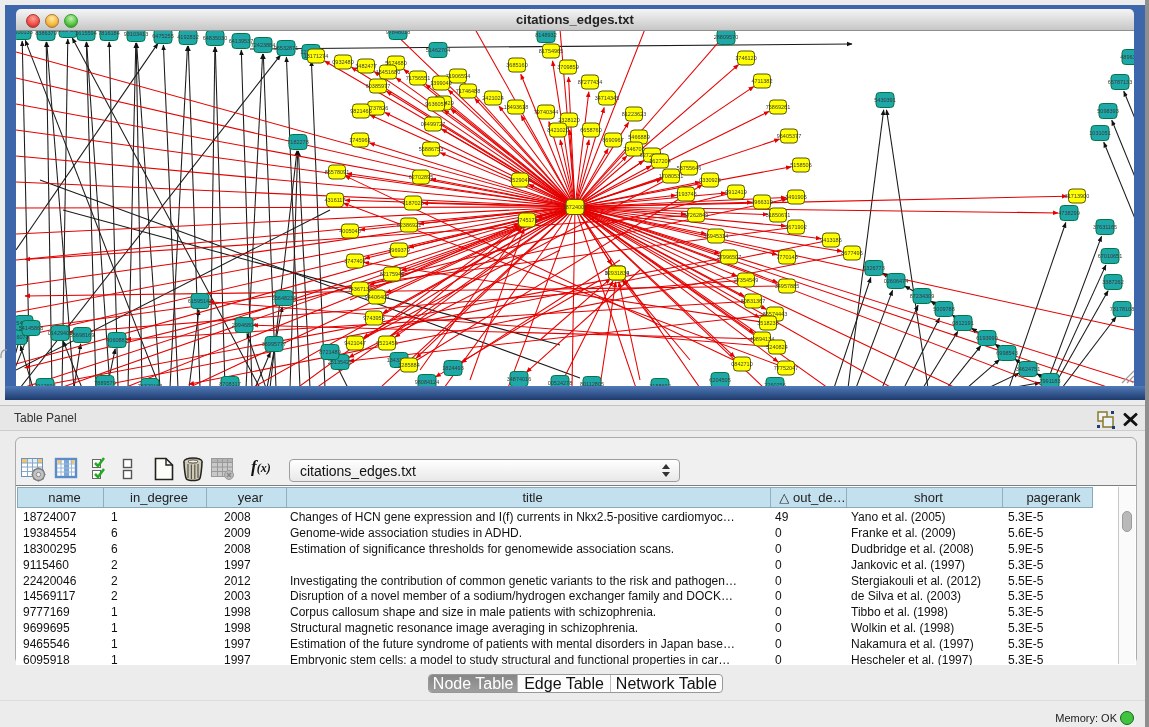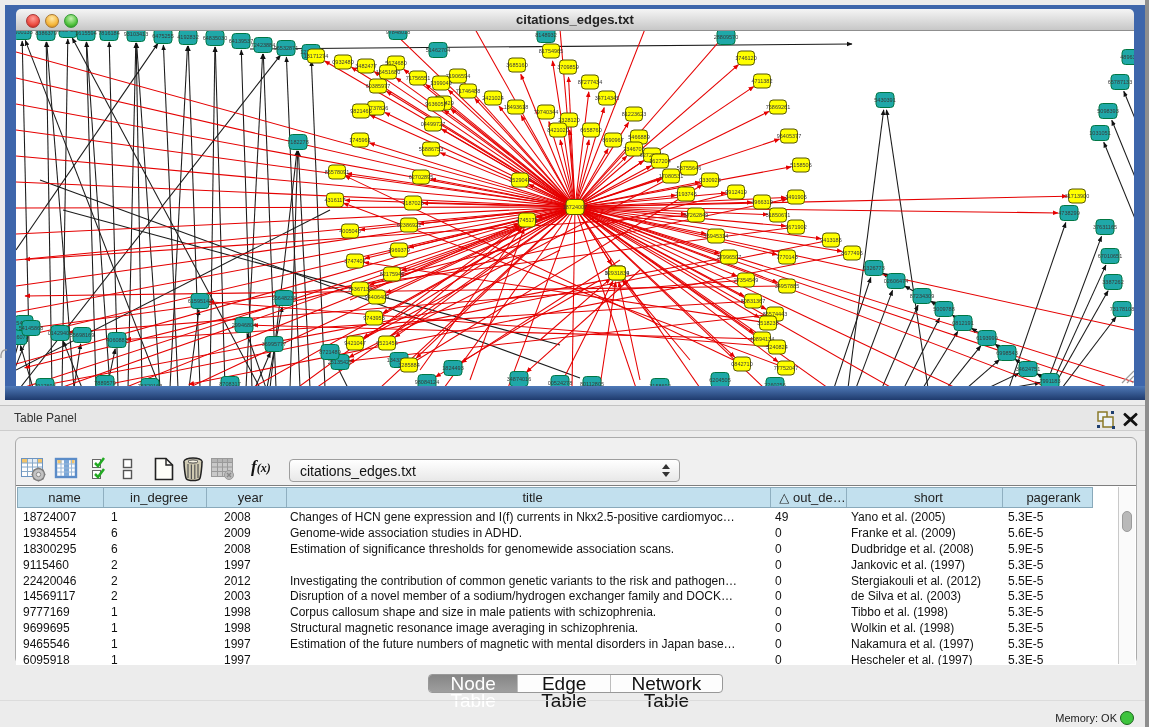--- a/index.html
+++ b/index.html
@@ -37,21 +37,21 @@
 .tr{position:relative;width:1100px;height:15.9px;}
 .tr div{position:absolute;top:2px;white-space:nowrap;}
 .c0{left:6px;} .c1{left:94px;} .c2{left:207px;} .c3{left:273px;}
 .c4{left:758px;} .c5{left:834px;} .c6{left:991px;}
 #vscroll{position:absolute;right:1px;top:1px;width:16px;height:177px;
   background:#fafafa;border-left:1px solid #c9c9c9;}
 #vscroll .thumb{position:absolute;left:2.5px;top:24px;width:10px;height:21px;
   background:#b9b9b9;border:1px solid #9b9b9b;box-sizing:border-box;border-radius:5px;}
 #tabs{position:absolute;left:428px;top:674px;width:295px;height:19px;
   background:#fdfdfd;border:1px solid #989898;border-radius:4px;box-sizing:border-box;
-  display:flex;font-size:19px;}
+  display:flex;font-size:16px;}
 #tabs div{width:93px;text-align:center;line-height:17px;color:#111;}
 #tabs .sel{background:linear-gradient(#868686,#9e9e9e);color:#fff;border-radius:3px 0 0 3px;}
 #tabs div+div{border-left:1px solid #bdbdbd;}
 #status{position:absolute;left:0;top:700px;width:1145px;height:27px;border-top:1px solid #dcdcdc;}
 #mem{position:absolute;right:28px;top:11px;font-size:11px;color:#222;}
 #dot{position:absolute;right:11px;top:10px;width:12px;height:12px;border-radius:50%;
   background:#3ec43e;border:1px solid #1c641c;}
 #rstrip{position:absolute;right:0;top:0;width:4px;height:727px;background:#8e8e8e;}
 .licon{position:absolute;top:410px;}
 </style></head>
@@ -748,29 +748,30 @@
           <div class="c2">1998</div>
           <div class="c3">Structural magnetic resonance image averaging in schizophrenia.</div>
           <div class="c4">0</div>
           <div class="c5">Wolkin et al. (1998)</div>
           <div class="c6">5.3E-5</div>
         </div>
 <div class="tr">
           <div class="c0">9465546</div>
           <div class="c1">1</div>
           <div class="c2">1997</div>
-          <div class="c3">Estimation of the future numbers of magnetic with mental disorders in Japan base…</div>
+          <div class="c3">Estimation of the future syndrome of patients with mental disorders in Japan base…</div>
           <div class="c4">0</div>
           <div class="c5">Nakamura et al. (1997)</div>
           <div class="c6">5.3E-5</div>
         </div>
 <div class="tr">
           <div class="c0">6095918</div>
           <div class="c1">1</div>
           <div class="c2">1997</div>
+          <div class="c3">Embryonic stem cells: a model to study structural and functional properties in car…</div>
           <div class="c4">0</div>
           <div class="c5">Hescheler et al. (1997)</div>
           <div class="c6">5.3E-5</div>
         </div>
     </div>
     <div id="vscroll">
         <div class="thumb"></div>
       </div>
   </div>
 </div>

